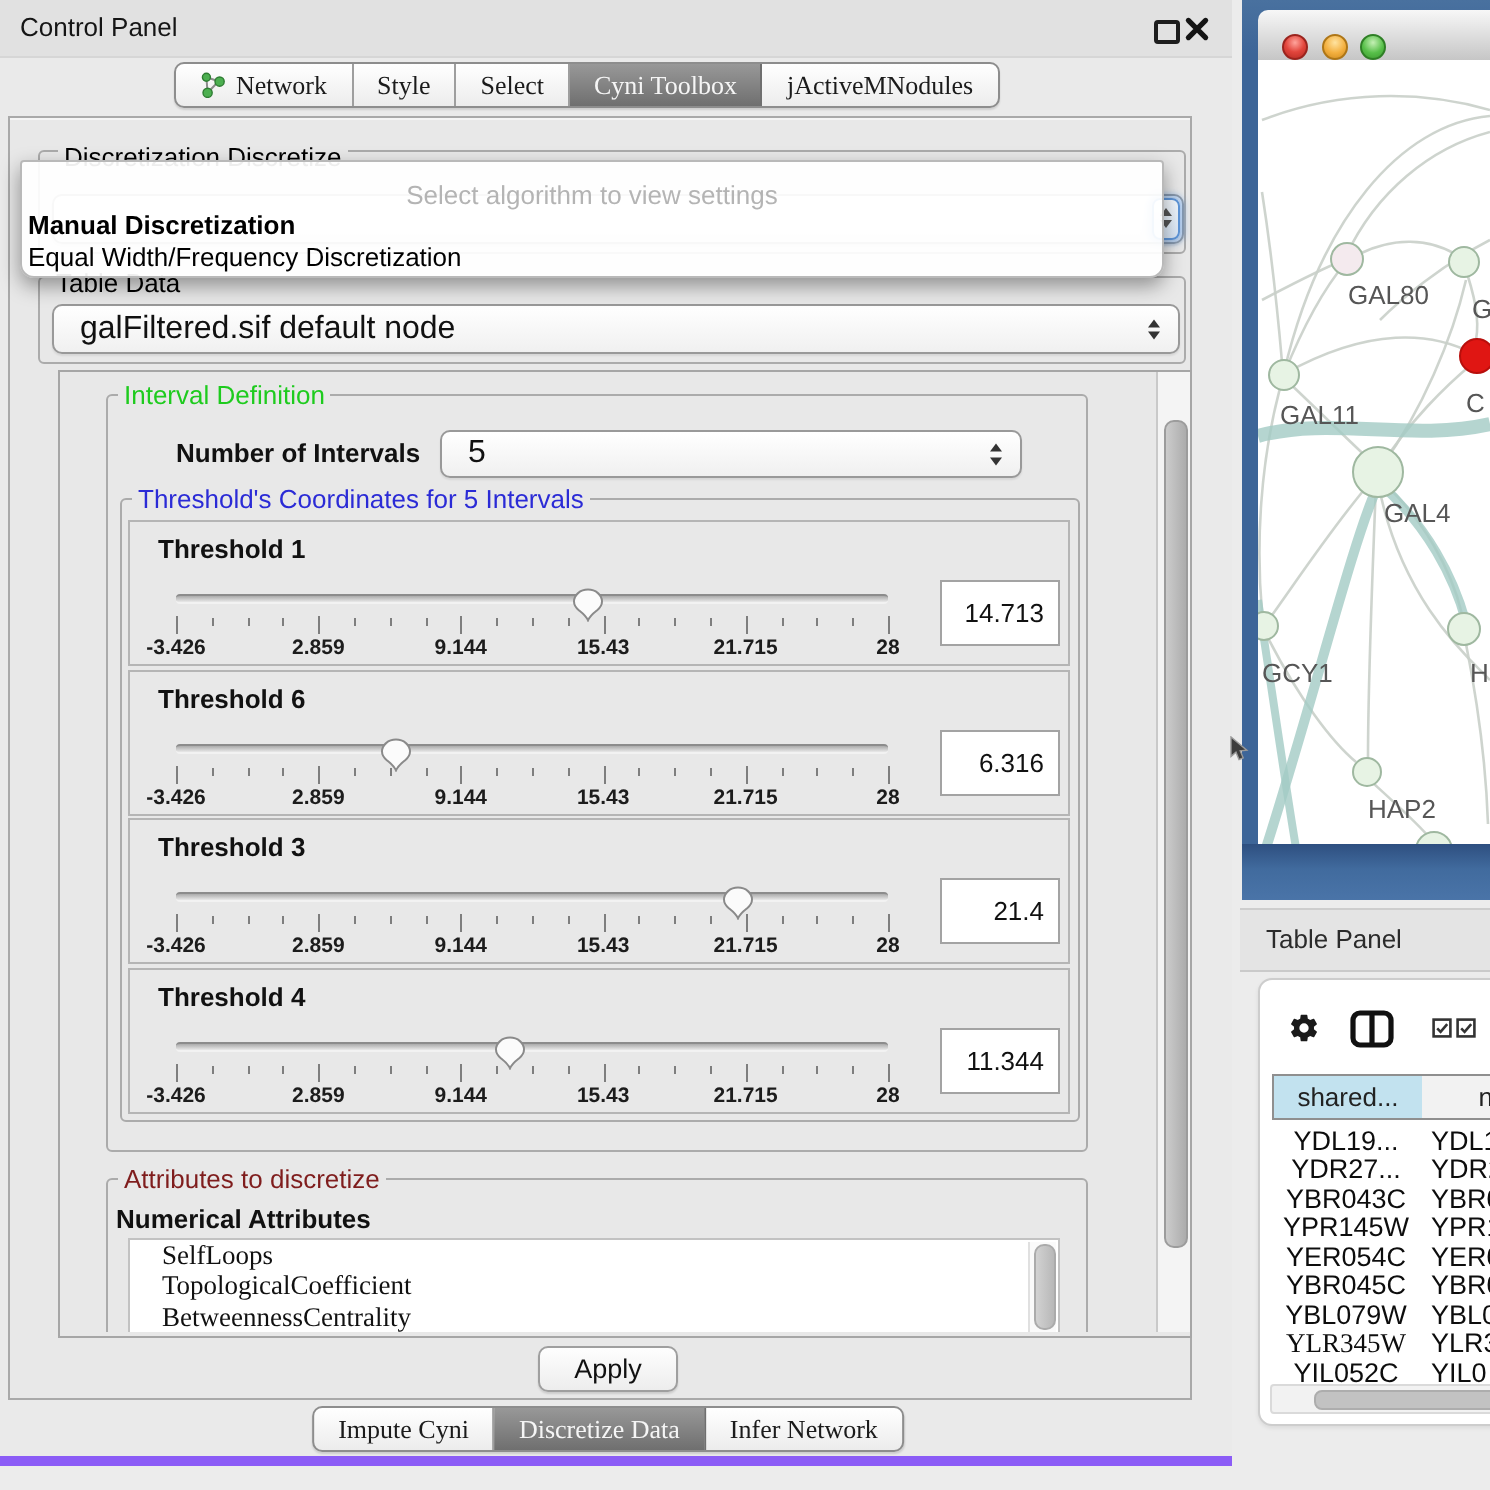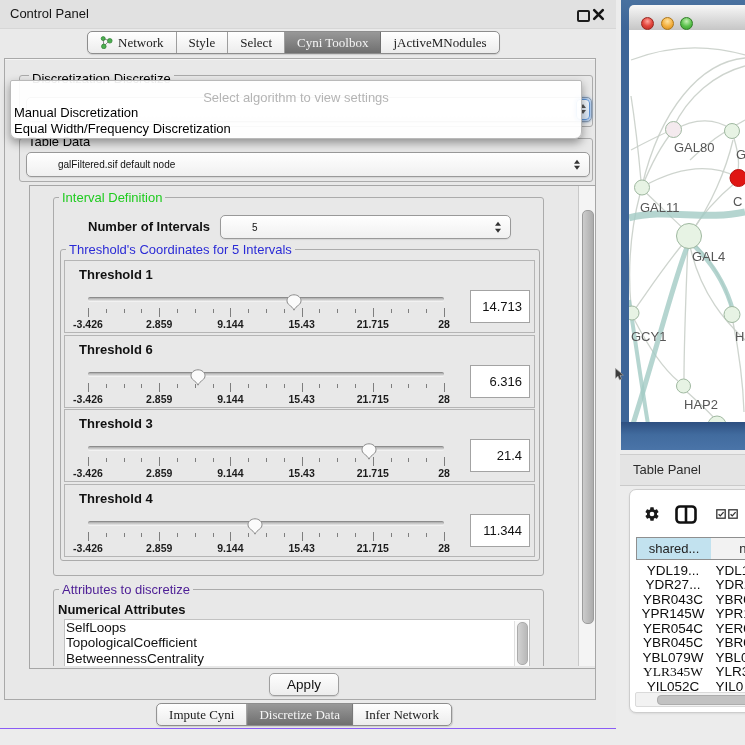--- a/index.html
+++ b/index.html
@@ -1,41 +1,41 @@
 <!DOCTYPE html>
 <html><head>
 <meta charset="utf-8">
 <style>
   html,body{margin:0;padding:0;}
   .stage{position:relative;width:745px;height:745px;overflow:hidden;background:#ECECEC;
          font-family:"Liberation Sans",sans-serif;-webkit-font-smoothing:antialiased;}
   .abs{position:absolute;}
   
-  .cp-window{left:0;top:0;width:616px;height:728px;background:#EAEAEA;border-bottom:1px solid #8b5cf6;}
+  .cp-window{left:0;top:0;width:616px;height:728px;background:#EAEAEA;border-bottom:5px solid #8b5cf6;}
   .cp-titlebar{left:0;top:0;width:616px;height:28px;background:#E1E1E1;border-bottom:1px solid #D6D6D6;}
   .cp-title{left:10px;top:0;height:28px;line-height:28px;font-size:13px;color:#151515;}
   .winbtn-max{left:577px;top:10px;width:9px;height:8px;border:2px solid #1d1d1d;border-radius:2px;}
   .winbtn-close{left:592px;top:8px;width:13px;height:13px;}
   
   .segbar{display:inline-flex;height:21px;border:1px solid #8D8D8D;border-radius:5px;overflow:hidden;
           background:linear-gradient(#FFFFFF,#ECECEC);box-shadow:0 1px 1px rgba(0,0,0,0.12);font-family:Liberation Serif, serif;}
   .seg{display:flex;align-items:center;padding:0 12px;font-size:13px;color:#1b1b1b;border-right:1px solid #9E9E9E;cursor:default;white-space:nowrap;}
   .seg:last-child{border-right:none;}
   .seg.sel{background:linear-gradient(#989898,#6F6F6F);color:#F5F5F5;border-right-color:#6F6F6F;}
   .seg .net-ico{margin-right:5px;}
   
   .outer-panel{left:4px;top:58px;width:590px;height:640px;background:#E8E8E8;border:1px solid #A9A9A9;
                box-shadow:inset 0 1px 0 #F5F5F5;}
   
   .group{position:absolute;border:1px solid #ABABAB;border-radius:3px;}
   .gtitle{position:absolute;top:-8px;font-size:13px;line-height:15px;background:#E8E8E8;padding:0 3px;white-space:nowrap;}
   
   .combo{position:absolute;background:linear-gradient(#FFFFFF,#F0F0F0);border:1px solid #999999;border-radius:5px;
          box-shadow:0 1px 1px rgba(0,0,0,0.08);}
-  .combo .ctext{position:absolute;left:31px;top:0;bottom:0;display:flex;align-items:center;font-size:10px;color:#111;}
+  .combo .ctext{position:absolute;left:13px;top:0;bottom:0;display:flex;align-items:center;font-size:16px;color:#111;}
   .stepper{position:absolute;right:9px;top:50%;transform:translateY(-50%);display:flex;flex-direction:column;align-items:center;}
   .tri-up{width:0;height:0;border-left:3.5px solid transparent;border-right:3.5px solid transparent;border-bottom:4.5px solid #333;margin-bottom:2.5px;}
   .tri-dn{width:0;height:0;border-left:3.5px solid transparent;border-right:3.5px solid transparent;border-top:4.5px solid #333;}
   
   .blue-step{position:absolute;left:549px;top:0.5px;width:14px;height:21px;box-sizing:border-box;border-radius:4px;
              background:linear-gradient(#F4F9FE,#D7E5F5);border:1px solid #5E95D8;
              box-shadow:0 0 3px 2px rgba(92,150,219,0.55);}
   .blue-step .tri-up{border-bottom-color:#555;margin-bottom:2.5px;margin-top:4px;margin-left:3px;}
   .blue-step .tri-dn{border-top-color:#555;margin-left:3px;}
   
@@ -55,21 +55,21 @@
   .thr-panel{position:absolute;left:3px;width:469px;height:71px;border:1px solid #B5B5B5;background:#E8E8E8;}
   .thr-label{position:absolute;left:14px;top:6px;font-size:13px;font-weight:bold;color:#111;}
   .track{position:absolute;height:3px;border-radius:2px;background:linear-gradient(#ABABAB,#E9E9E9);border-top:1px solid #8C8C8C;border-bottom:1px solid #F2F2F2;}
   .tick{position:absolute;width:1px;background:#7E7E7E;}
   .ticklab{position:absolute;font-size:10.5px;font-weight:bold;color:#1c1c1c;transform:translateX(-50%);white-space:nowrap;}
   .thumb{position:absolute;width:16px;height:17px;}
   .valbox{position:absolute;left:405px;top:29px;width:60px;height:33px;box-sizing:border-box;background:#FFFFFF;border:1px solid #A3A3A3;
           font-size:13px;color:#111;text-align:right;line-height:31px;padding-right:7px;}
   
   .attr-list{position:absolute;left:10px;top:29px;width:464px;height:120px;background:#FFFFFF;border:1px solid #C2C2C2;overflow:hidden;}
-  .attr-item{height:15.4px;line-height:15.4px;font-size:13.5px;color:#111;padding-left:1px;white-space:nowrap;}
+  .attr-item{height:15.4px;line-height:15.4px;font-size:13.5px;color:#111;padding-left:16px;white-space:nowrap;font-family:Liberation Serif, serif;}
   .attr-scroll{position:absolute;right:1px;top:1px;width:13px;height:118px;background:#FAFAFA;border-left:1px solid #E0E0E0;}
   .attr-thumb{position:absolute;left:1.5px;top:1px;width:9px;height:41px;border-radius:5px;background:linear-gradient(90deg,#D2D2D2,#B8B8B8);border:1px solid #ABABAB;}
   
   .apply-btn{left:268px;top:672px;width:68px;height:21px;border:1px solid #9F9F9F;border-radius:5px;
              background:linear-gradient(#FEFEFE,#EDEDED);box-shadow:0 1px 1px rgba(0,0,0,0.12);
              font-size:13.5px;color:#111;text-align:center;line-height:21px;}
   
   .cursor{left:614px;top:368px;width:12px;height:14px;z-index:50;}
   
   .net-frame{left:621px;top:0;width:124px;height:450px;background:linear-gradient(180deg,#49719F 0%,#3D6598 6%,#3D6598 100%);}
@@ -312,21 +312,21 @@
                     <svg class="thumb" width="16" height="17" viewBox="0 0 16 17" style="left: 182.3px; top: 33px;">
                       <path d="M8,16.2 C6.9,13.7 5.2,12.5 3.4,11.1 C1.9,9.9 1,8.5 1,6.8 C1,3.5 4.1,0.8 8,0.8 C11.9,0.8 15,3.5 15,6.8 C15,8.5 14.1,9.9 12.6,11.1 C10.8,12.5 9.1,13.7 8,16.2 Z" fill="#FBFBFB" stroke="#8A8A8A" stroke-width="1"></path>
                     </svg>
                     <div class="valbox">11.344</div>
                   </div>
                 </div>
             </div>
           </div>
 
           <div class="group" style="left:23px;top:403px;width:489px;height:140px;">
-            <div class="gtitle hl-blue" style="left: 5px; color: #4c1d95;">Attributes to discretize</div>
+            <div class="gtitle hl-blue" style="left: 5px; color: #7f1d1d;">Attributes to discretize</div>
             <div class="blabel" style="left:4px;top:12px;">Numerical Attributes</div>
             <div class="attr-list">
               <div id="attrItems">
                   <div class="attr-item">SelfLoops</div>
                   <div class="attr-item">TopologicalCoefficient</div>
                   <div class="attr-item">BetweennessCentrality</div>
                 </div>
               <div class="attr-scroll">
                 <div class="attr-thumb"></div>
               </div>
@@ -352,21 +352,21 @@
           </div>
           <div class="seg">
             <span>Infer Network</span>
           </div>
         </div>
     </div>
 
     <div class="abs popup">
       <div class="prompt">Select algorithm to view settings</div>
       <div id="popupItems">
-          <div class="popup-item" style="top: 23.5px; font-weight: normal;">Manual Discretization</div>
+          <div class="popup-item" style="top: 23.5px; font-weight: bold;">Manual Discretization</div>
           <div class="popup-item" style="top: 40px; font-weight: normal;">Equal Width/Frequency Discretization</div>
         </div>
     </div>
   </div>
 
   <svg class="abs cursor" width="12" height="14" viewBox="0 0 12 14">
     <path d="M1.5,0.5 L1.5,10.2 L4.0,8.1 L5.5,11.8 L7.6,10.9 L6.1,7.4 L9.4,7.1 Z" fill="#3d3d3d" stroke="#9a9a9a" stroke-width="0.7"></path>
   </svg>
 
   <div class="abs net-frame">

